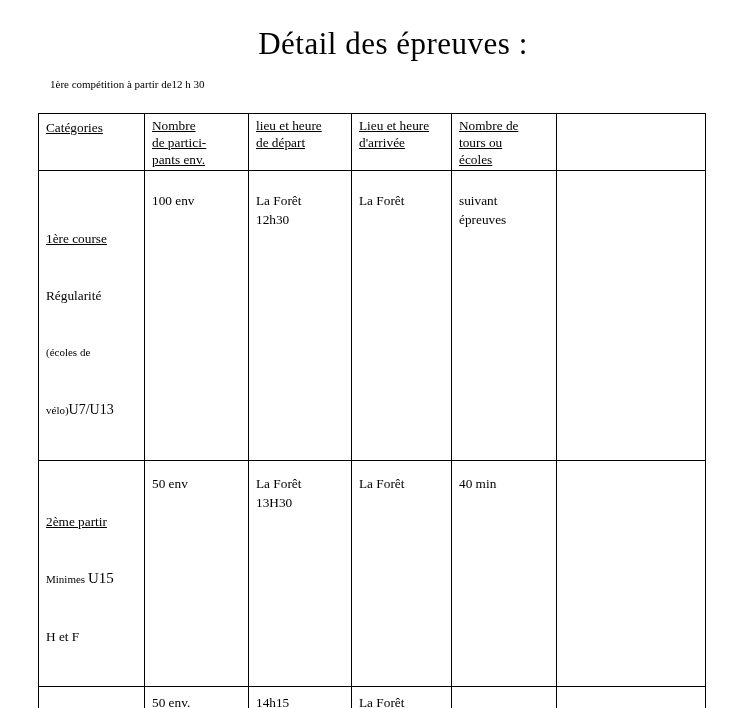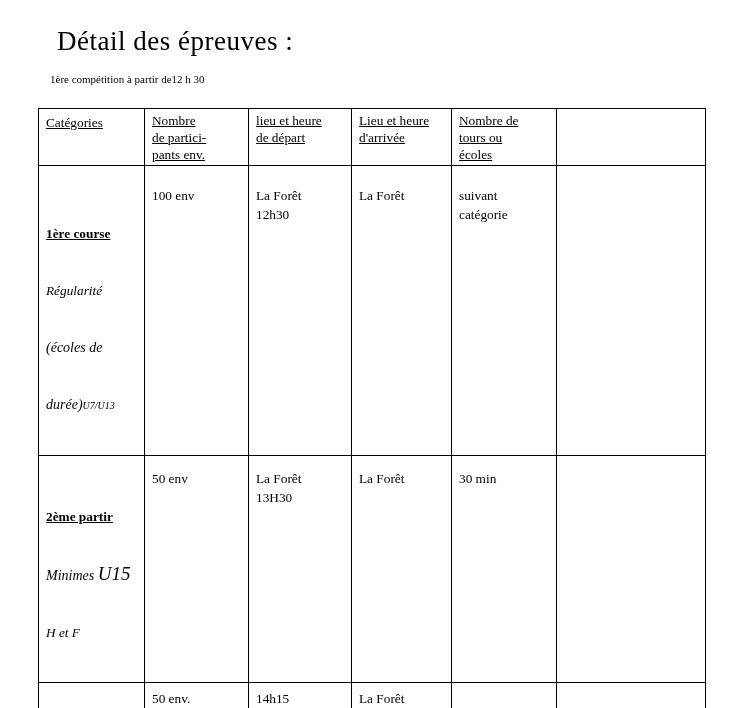--- a/index.html
+++ b/index.html
@@ -6,24 +6,25 @@
   html, body { background: #ffffff; }
   body {
     width: 729px; height: 708px;
     font-family: "Liberation Serif", serif;
     color: #000000;
     overflow: hidden;
   }
   .page { width: 729px; height: 708px; background: #fff; }
 
   .doc-title {
-    font-size: 27px;
+    font-size: 31px;
     font-weight: normal;
     margin: 26px 0 0 57px;
     letter-spacing: 0.5px;
+    text-align: center;
   }
   .doc-subtitle {
     font-size: 11px;
     margin: 16px 12px 0 50px;
   }
 
   table.events {
     border-collapse: collapse;
     table-layout: fixed;
     margin: 23px 0 0 38px;
@@ -39,29 +40,29 @@
     overflow: hidden;
   }
 
   tr.hdr td { line-height: 17px; padding-top: 3px; text-decoration: underline; }
   tr.hdr td.hdr-cat { padding-top: 5px; }
 
   tr.r1 td { padding-top: 20px; }
   tr.r2 td { padding-top: 13px; }
   tr.r3 td { padding-top: 6px; }
 
-  .block { display: block; font-style: italic; }
+  .block { display: block; }
   .course {
     display: block;
-    font-weight: bold;
+    font-weight: normal;
     text-decoration: underline;
   }
-  .small { font-size: 14px; }
-  .code-lg { font-size: 19px; }
-  .code-md { font-size: 10px; }
+  .small { font-size: 11px; }
+  .code-lg { font-size: 15px; }
+  .code-md { font-size: 14px; }
 </style>
 </head>
 <body>
 
 <div class="page">
 
   <h1 class="doc-title">Détail des épreuves :</h1>
   <p class="doc-subtitle">1ère compétition à partir de12 h 30</p>
 
   <table class="events">
@@ -88,42 +89,42 @@
 tours ou
 écoles</td>
       <td></td>
     </tr>
 
     <tr class="r1" style="height:101px">
       <td>
         <span class="course">1ère course</span>
         <span class="block">Régularité</span>
         <span class="block small">(écoles de</span>
-        <span class="block"><span class="small">durée)</span><span class="code-md">U7/U13</span></span>
+        <span class="block"><span class="small">vélo)</span><span class="code-md">U7/U13</span></span>
       </td>
       <td>100 env</td>
       <td>La Forêt
 12h30</td>
       <td>La Forêt</td>
       <td>suivant
-catégorie</td>
+épreuves</td>
       <td></td>
     </tr>
 
     <tr class="r2" style="height:86px">
       <td>
         <span class="course">2ème partir</span>
         <span class="block"><span class="small">Minimes </span><span class="code-lg">U15</span></span>
         <span class="block">H et F</span>
       </td>
       <td>50 env</td>
       <td>La Forêt
 13H30</td>
       <td>La Forêt</td>
-      <td>30 min</td>
+      <td>40 min</td>
       <td></td>
     </tr>
 
     <tr class="r3" style="height:48px">
       <td>
         
         
       </td>
       <td>50 env.</td>
       <td>14h15</td>

